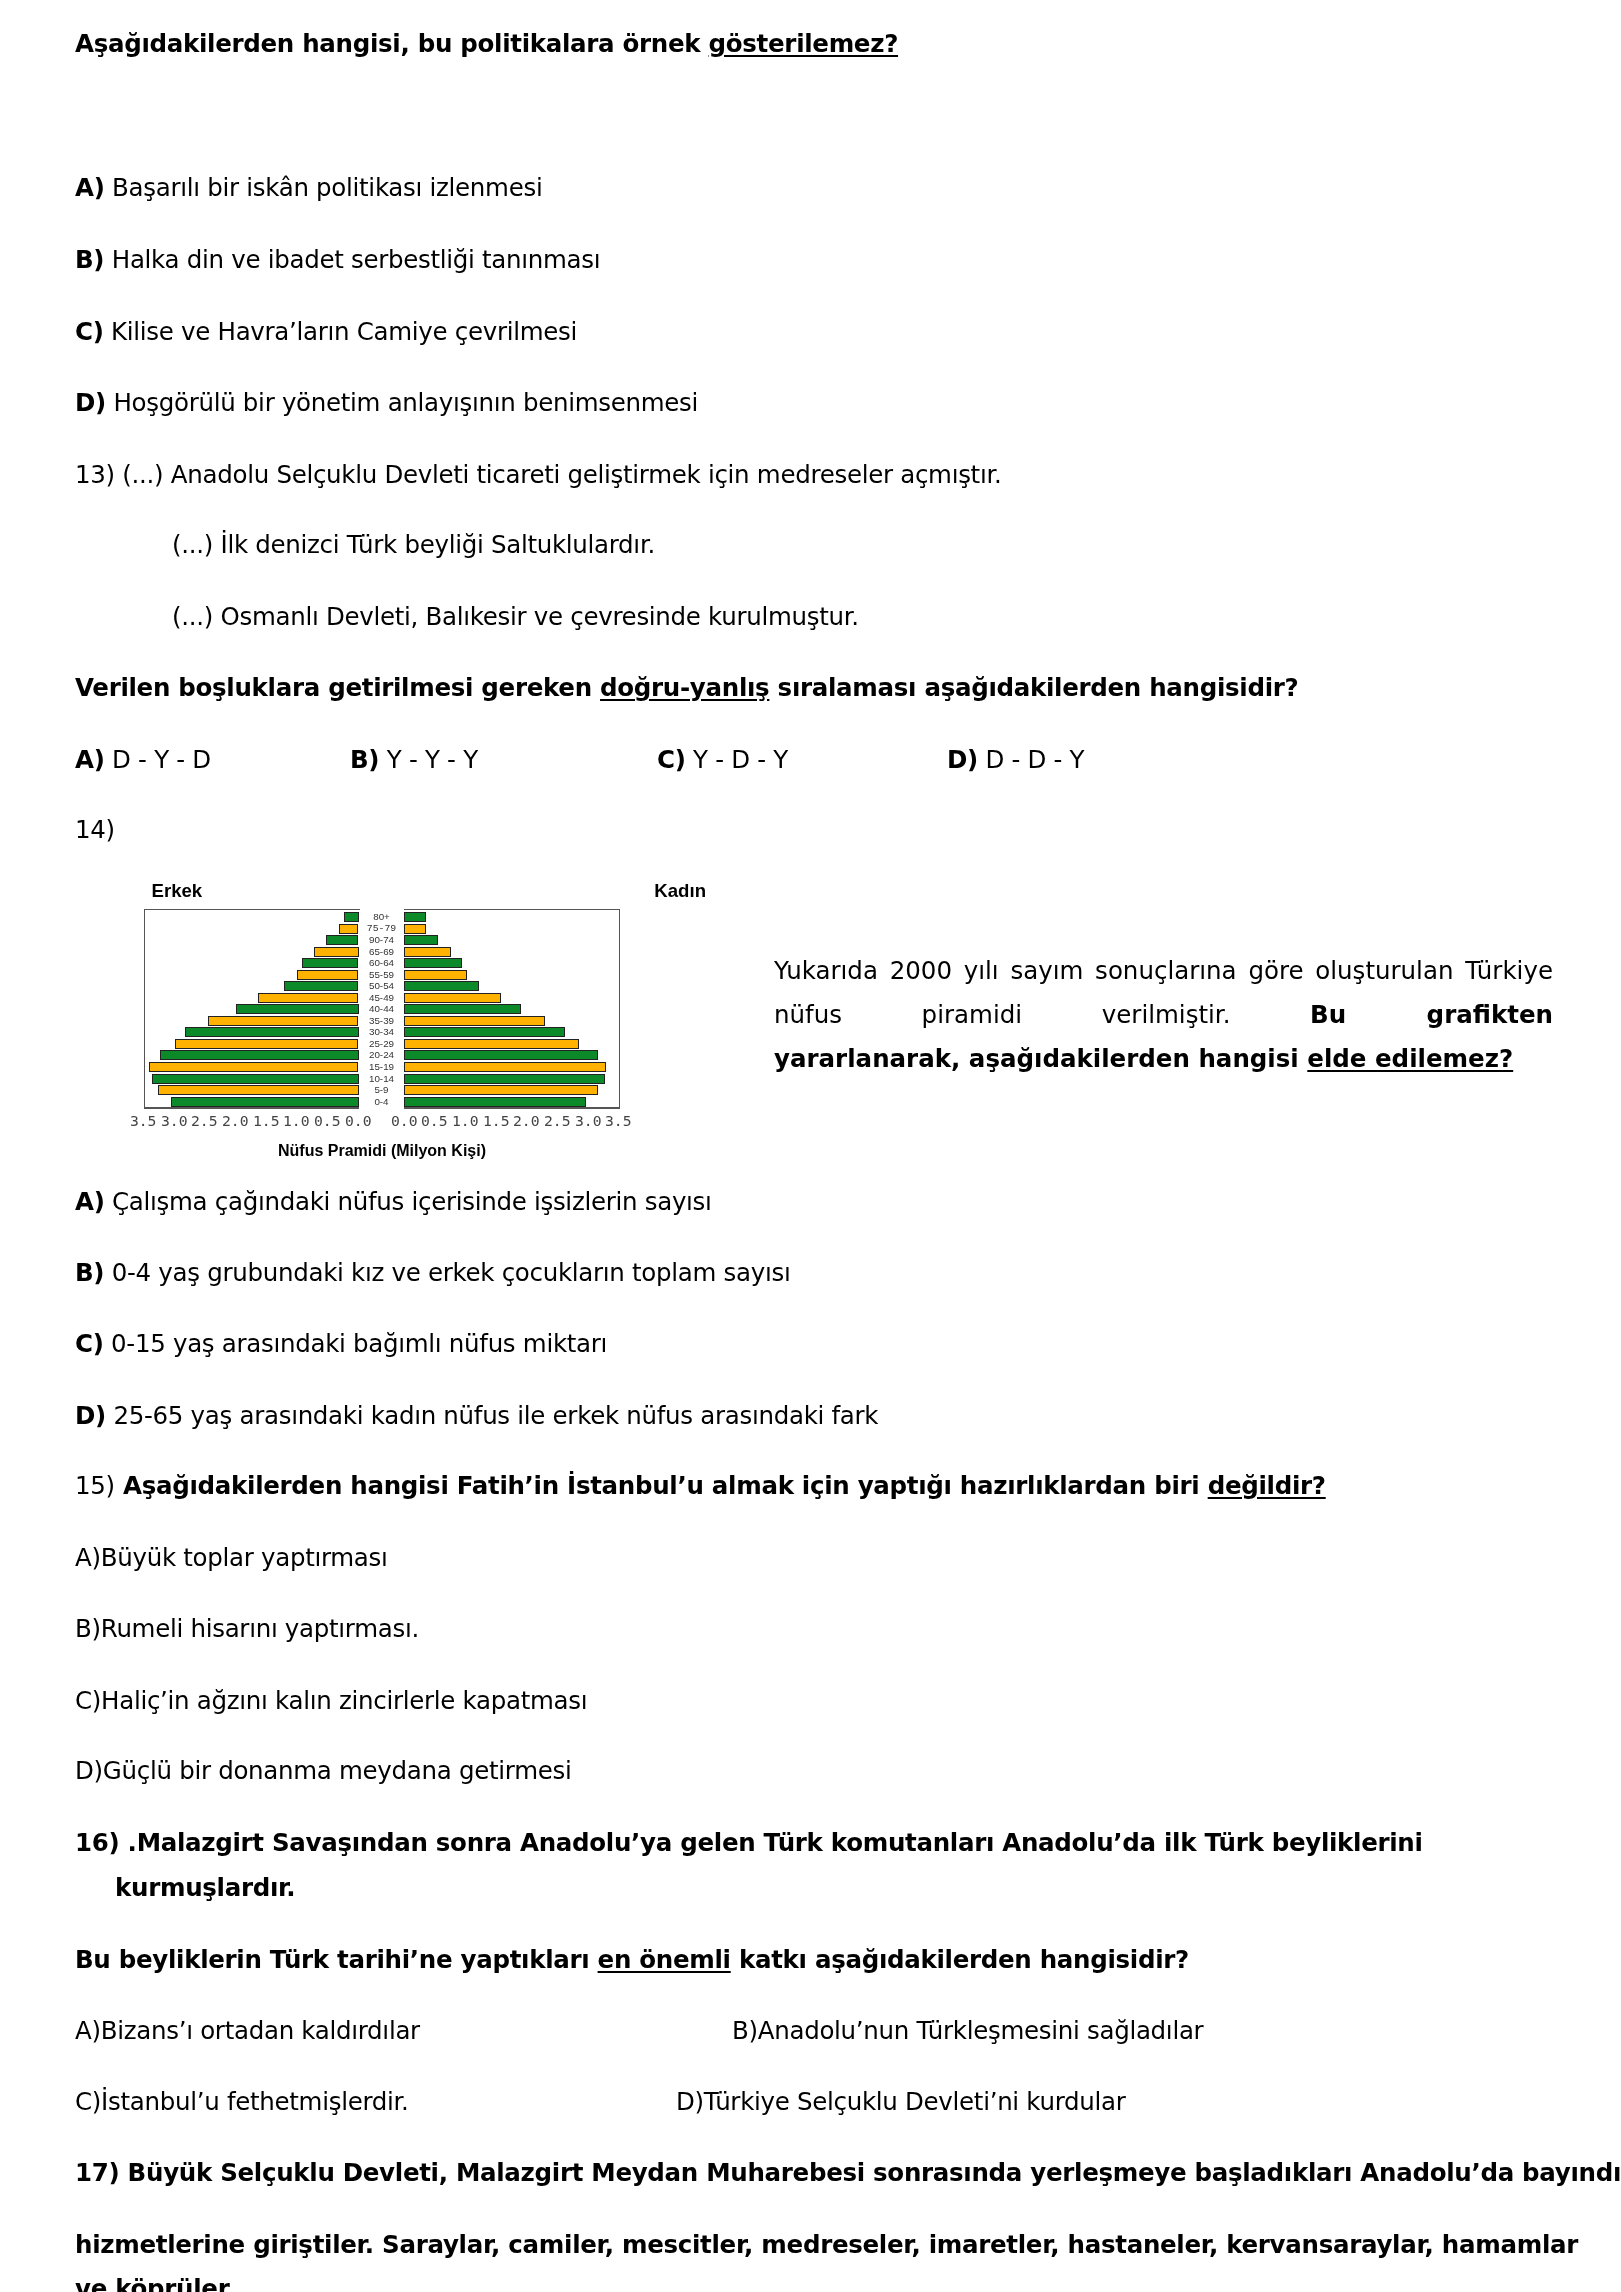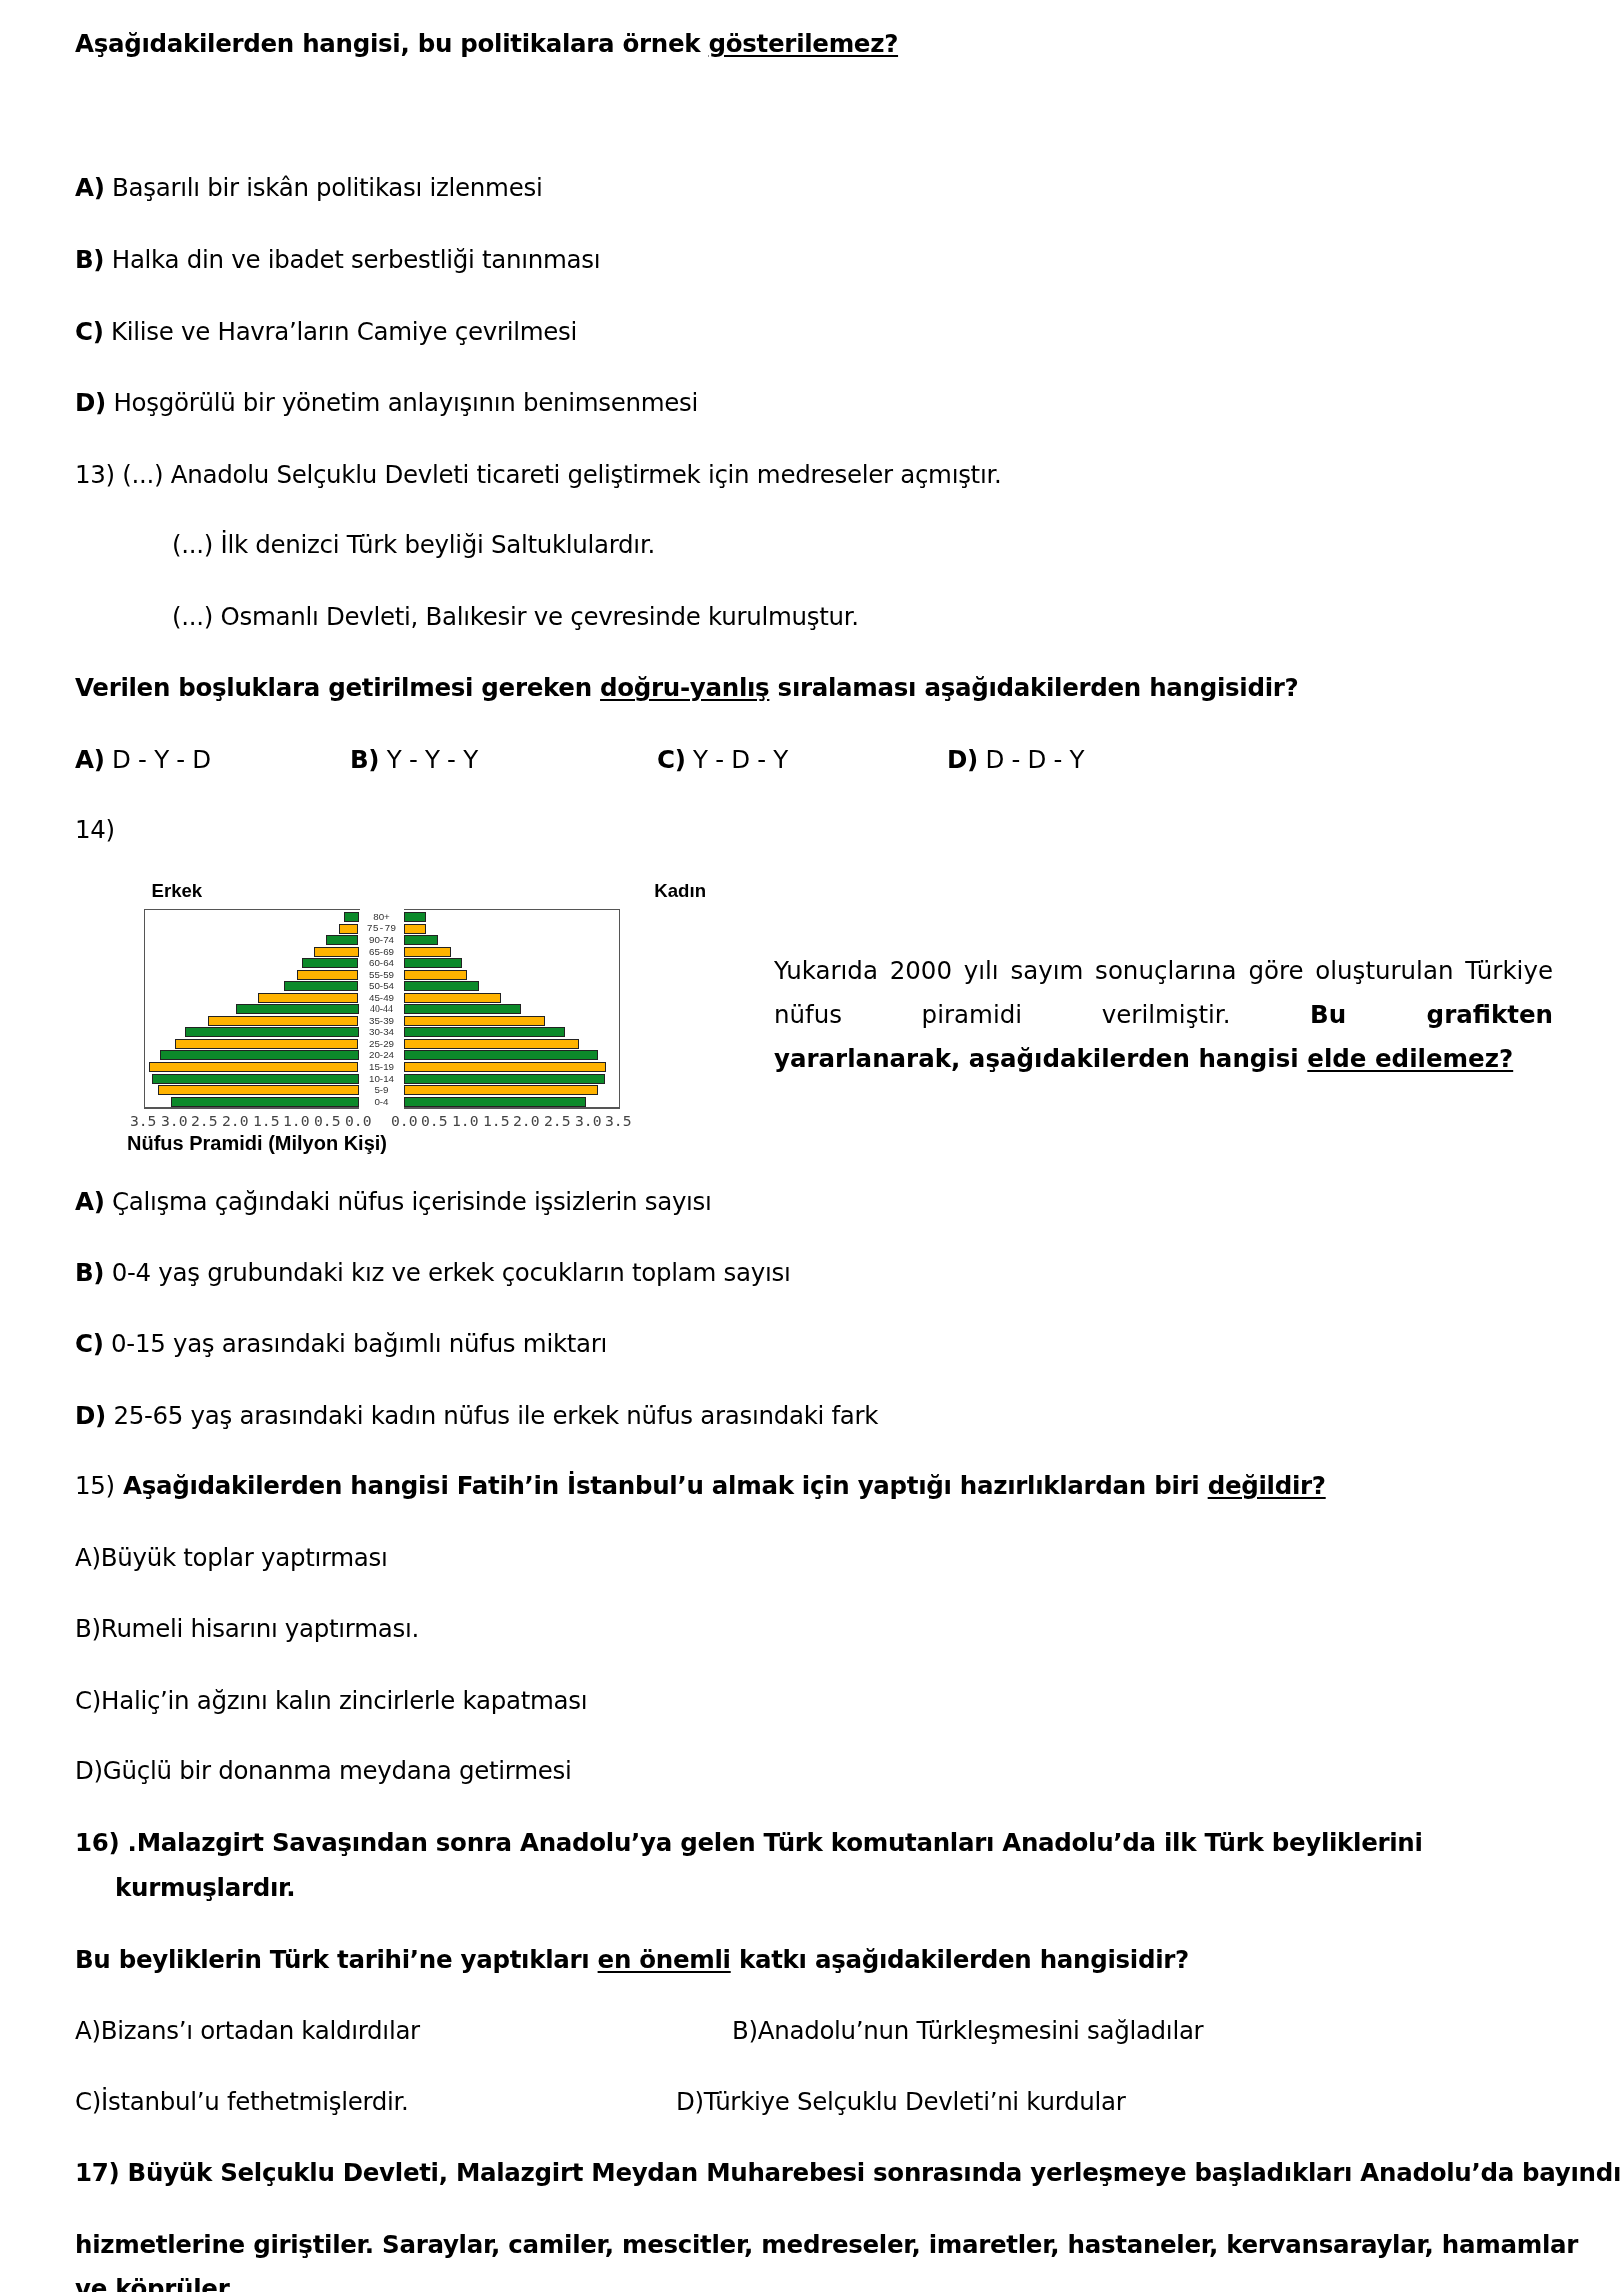--- a/index.html
+++ b/index.html
@@ -70,21 +70,21 @@
       <div class="bar" style="left: 277px; top: 93px; width: 63px; background: rgb(255, 179, 0);"></div>
       <div class="age" style="left: 235px; top: 93px;">55-59</div>
       <div class="bar" style="left: 157px; top: 104px; width: 74px; background: rgb(12, 138, 42);"></div>
       <div class="bar" style="left: 277px; top: 104px; width: 75px; background: rgb(12, 138, 42);"></div>
       <div class="age" style="left: 235px; top: 104px;">50-54</div>
       <div class="bar" style="left: 131px; top: 116px; width: 100px; background: rgb(255, 179, 0);"></div>
       <div class="bar" style="left: 277px; top: 116px; width: 97px; background: rgb(255, 179, 0);"></div>
       <div class="age" style="left: 235px; top: 116px;">45-49</div>
       <div class="bar" style="left: 109px; top: 127px; width: 123px; background: rgb(12, 138, 42);"></div>
       <div class="bar" style="left: 277px; top: 127px; width: 117px; background: rgb(12, 138, 42);"></div>
-      <div class="age" style="left: 235px; top: 127px; font-family: Liberation Serif, serif;">40-44</div>
+      <div class="age" style="left: 235px; top: 127px;">40-44</div>
       <div class="bar" style="left: 81px; top: 139px; width: 150px; background: rgb(255, 179, 0);"></div>
       <div class="bar" style="left: 277px; top: 139px; width: 141px; background: rgb(255, 179, 0);"></div>
       <div class="age" style="left: 235px; top: 139px;">35-39</div>
       <div class="bar" style="left: 58px; top: 150px; width: 174px; background: rgb(12, 138, 42);"></div>
       <div class="bar" style="left: 277px; top: 150px; width: 161px; background: rgb(12, 138, 42);"></div>
       <div class="age" style="left: 235px; top: 150px;">30-34</div>
       <div class="bar" style="left: 48px; top: 162px; width: 183px; background: rgb(255, 179, 0);"></div>
       <div class="bar" style="left: 277px; top: 162px; width: 175px; background: rgb(255, 179, 0);"></div>
       <div class="age" style="left: 235px; top: 162px;">25-29</div>
       <div class="bar" style="left: 33px; top: 173px; width: 199px; background: rgb(12, 138, 42);"></div>
@@ -114,21 +114,21 @@
       <div class="tick" style="left: 218px; top: 235px;">0.0</div>
       <div class="tick" style="left: 264px; top: 235px;">0.0</div>
       <div class="tick" style="left: 294px; top: 235px;">0.5</div>
       <div class="tick" style="left: 325px; top: 235px;">1.0</div>
       <div class="tick" style="left: 356px; top: 235px;">1.5</div>
       <div class="tick" style="left: 386px; top: 235px;">2.0</div>
       <div class="tick" style="left: 417px; top: 235px;">2.5</div>
       <div class="tick" style="left: 448px; top: 235px;">3.0</div>
       <div class="tick" style="left: 478px; top: 235px;">3.5</div>
     </div>
-  <div class="lbl" style="left:0;width:510px;text-align:left;top:255px;font-size:20px;">Nüfus Pramidi (Milyon Kişi)</div>
+  <div class="lbl" style="left:0;width:510px;text-align:center;top:265px;font-size:16px;">Nüfus Pramidi (Milyon Kişi)</div>
 </div>
 
 <div class="para" style="top:949px;">
   <span>Yukarıda 2000 yılı sayım sonuçlarına göre oluşturulan</span>
   <span>Türkiye nüfus piramidi verilmiştir. </span><span class="b">Bu grafikten</span>
   <span class="b" style="display:inline-block;text-align:left;width:100%;text-align-last:left;"><span>yararlanarak,  aşağıdakilerden hangisi </span><span class="u">elde edilemez?</span></span>
 </div>
 
 <div class="line" style="left:75px;top:1187px;"><span class="b">A)</span><span> Çalışma çağındaki nüfus içerisinde işsizlerin sayısı</span></div>
 <div class="line" style="left:75px;top:1258px;"><span class="b">B)</span><span> 0-4 yaş grubundaki kız ve erkek çocukların toplam sayısı</span></div>

